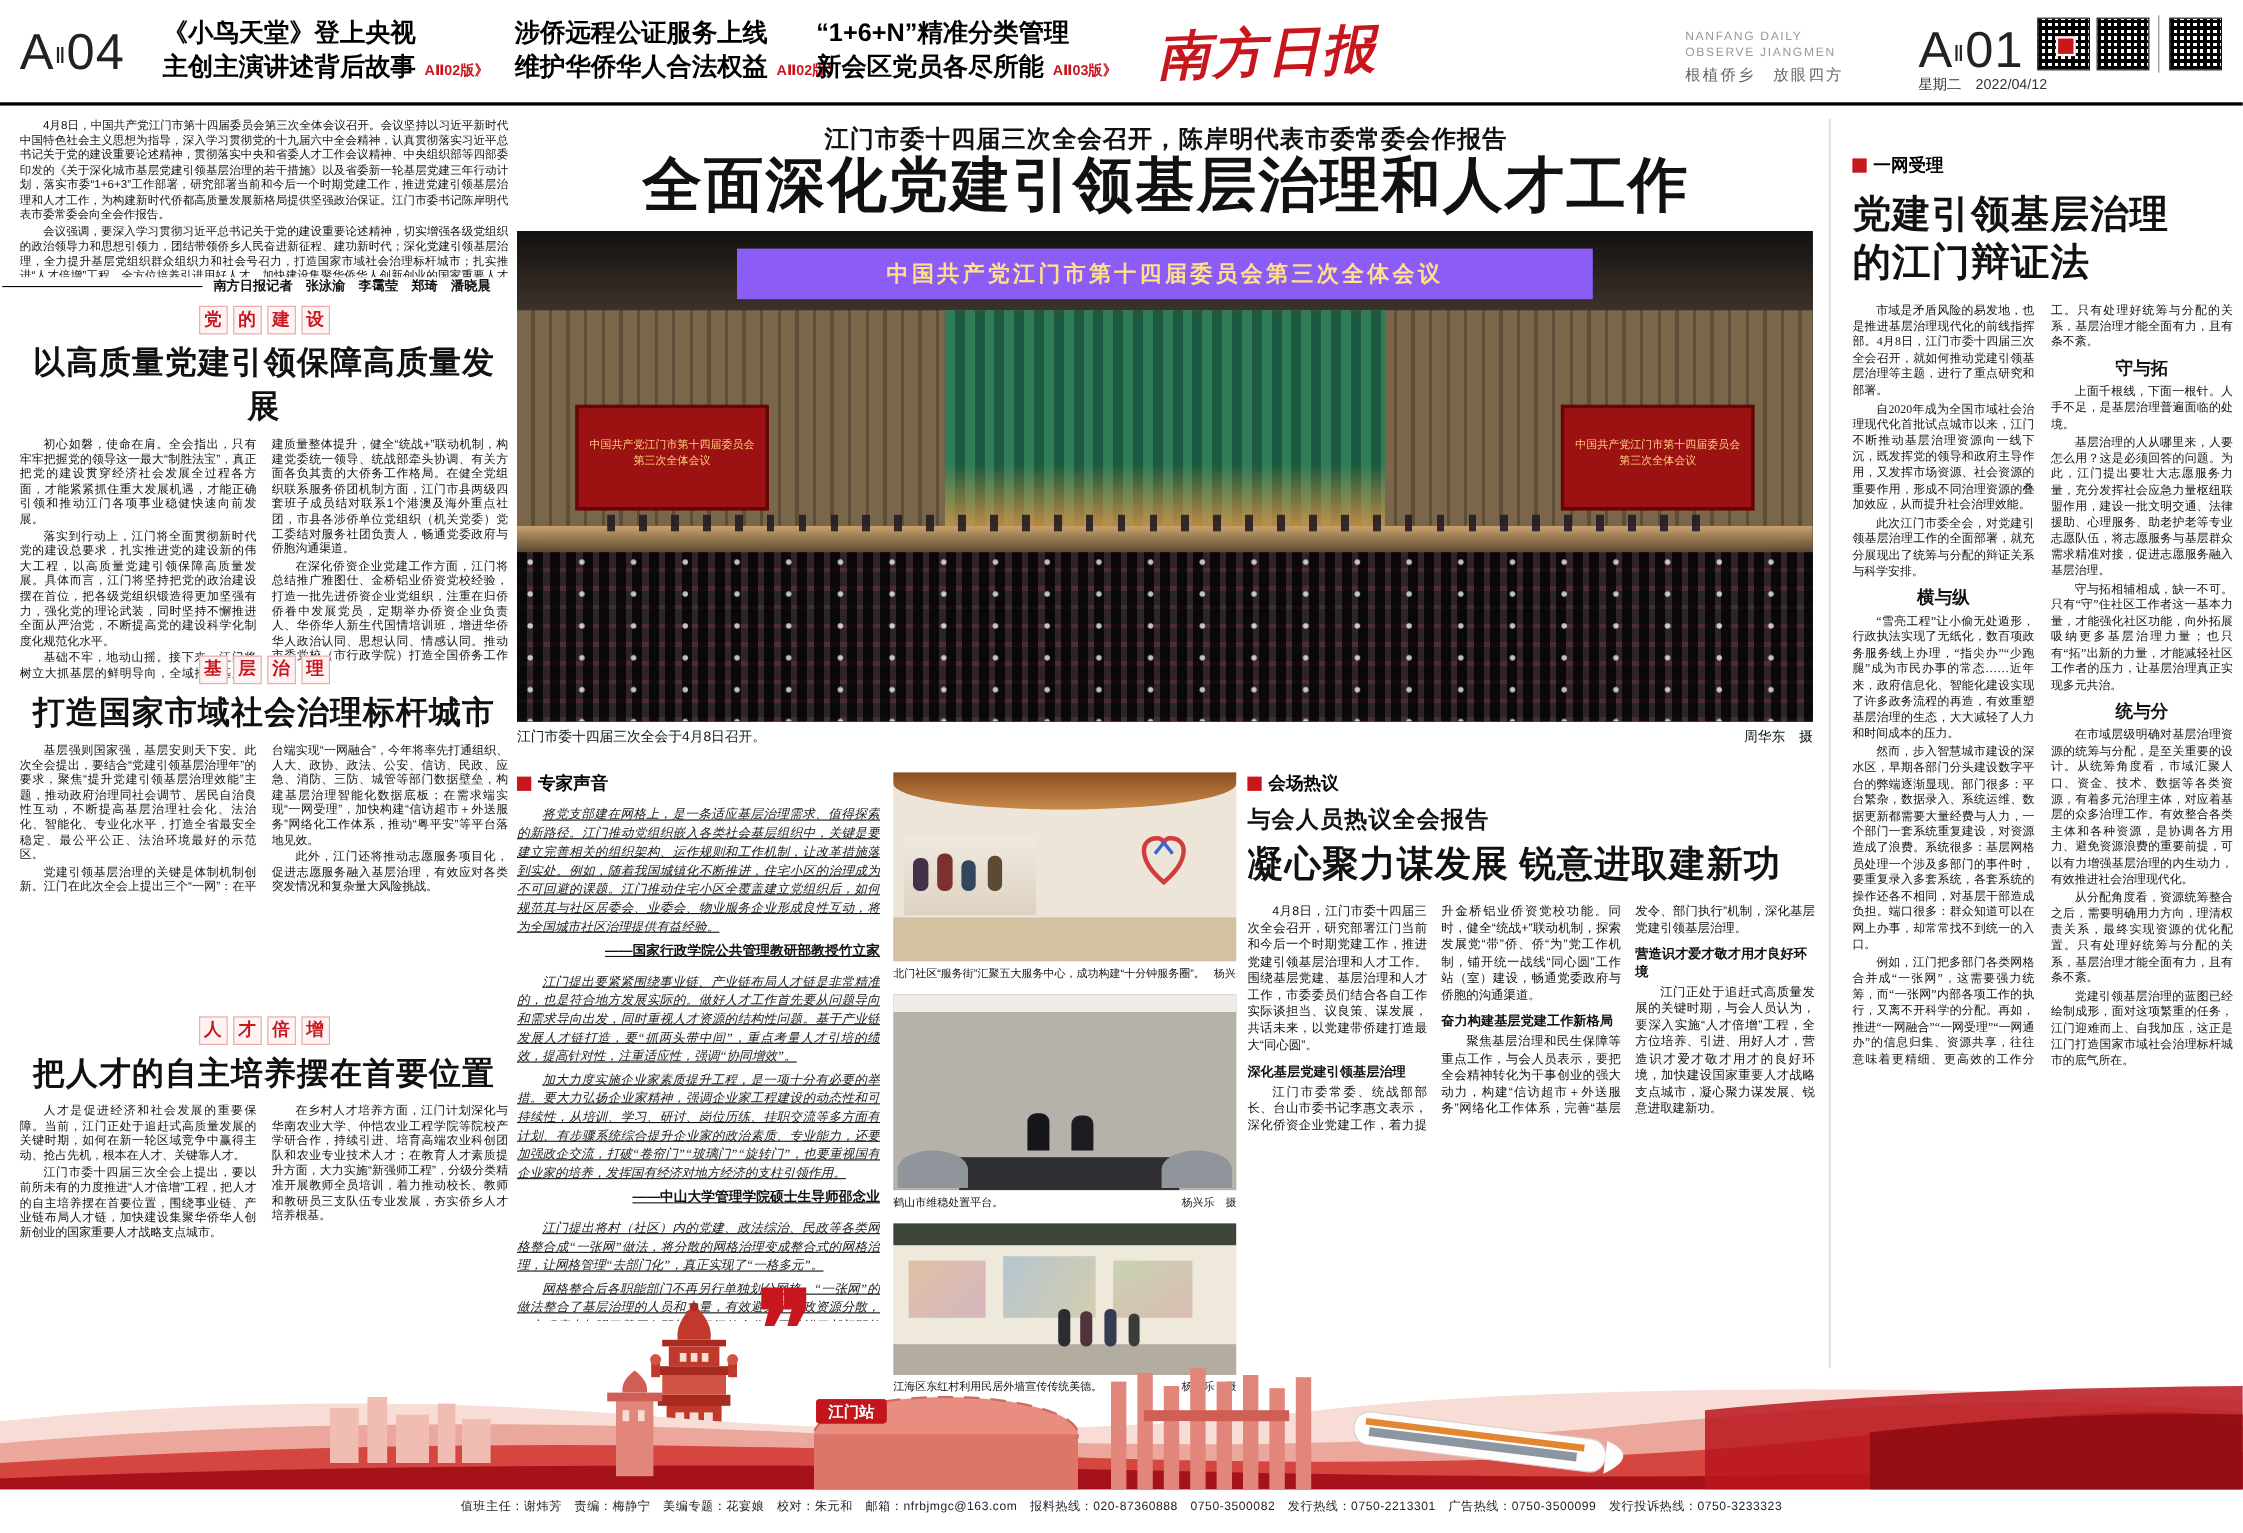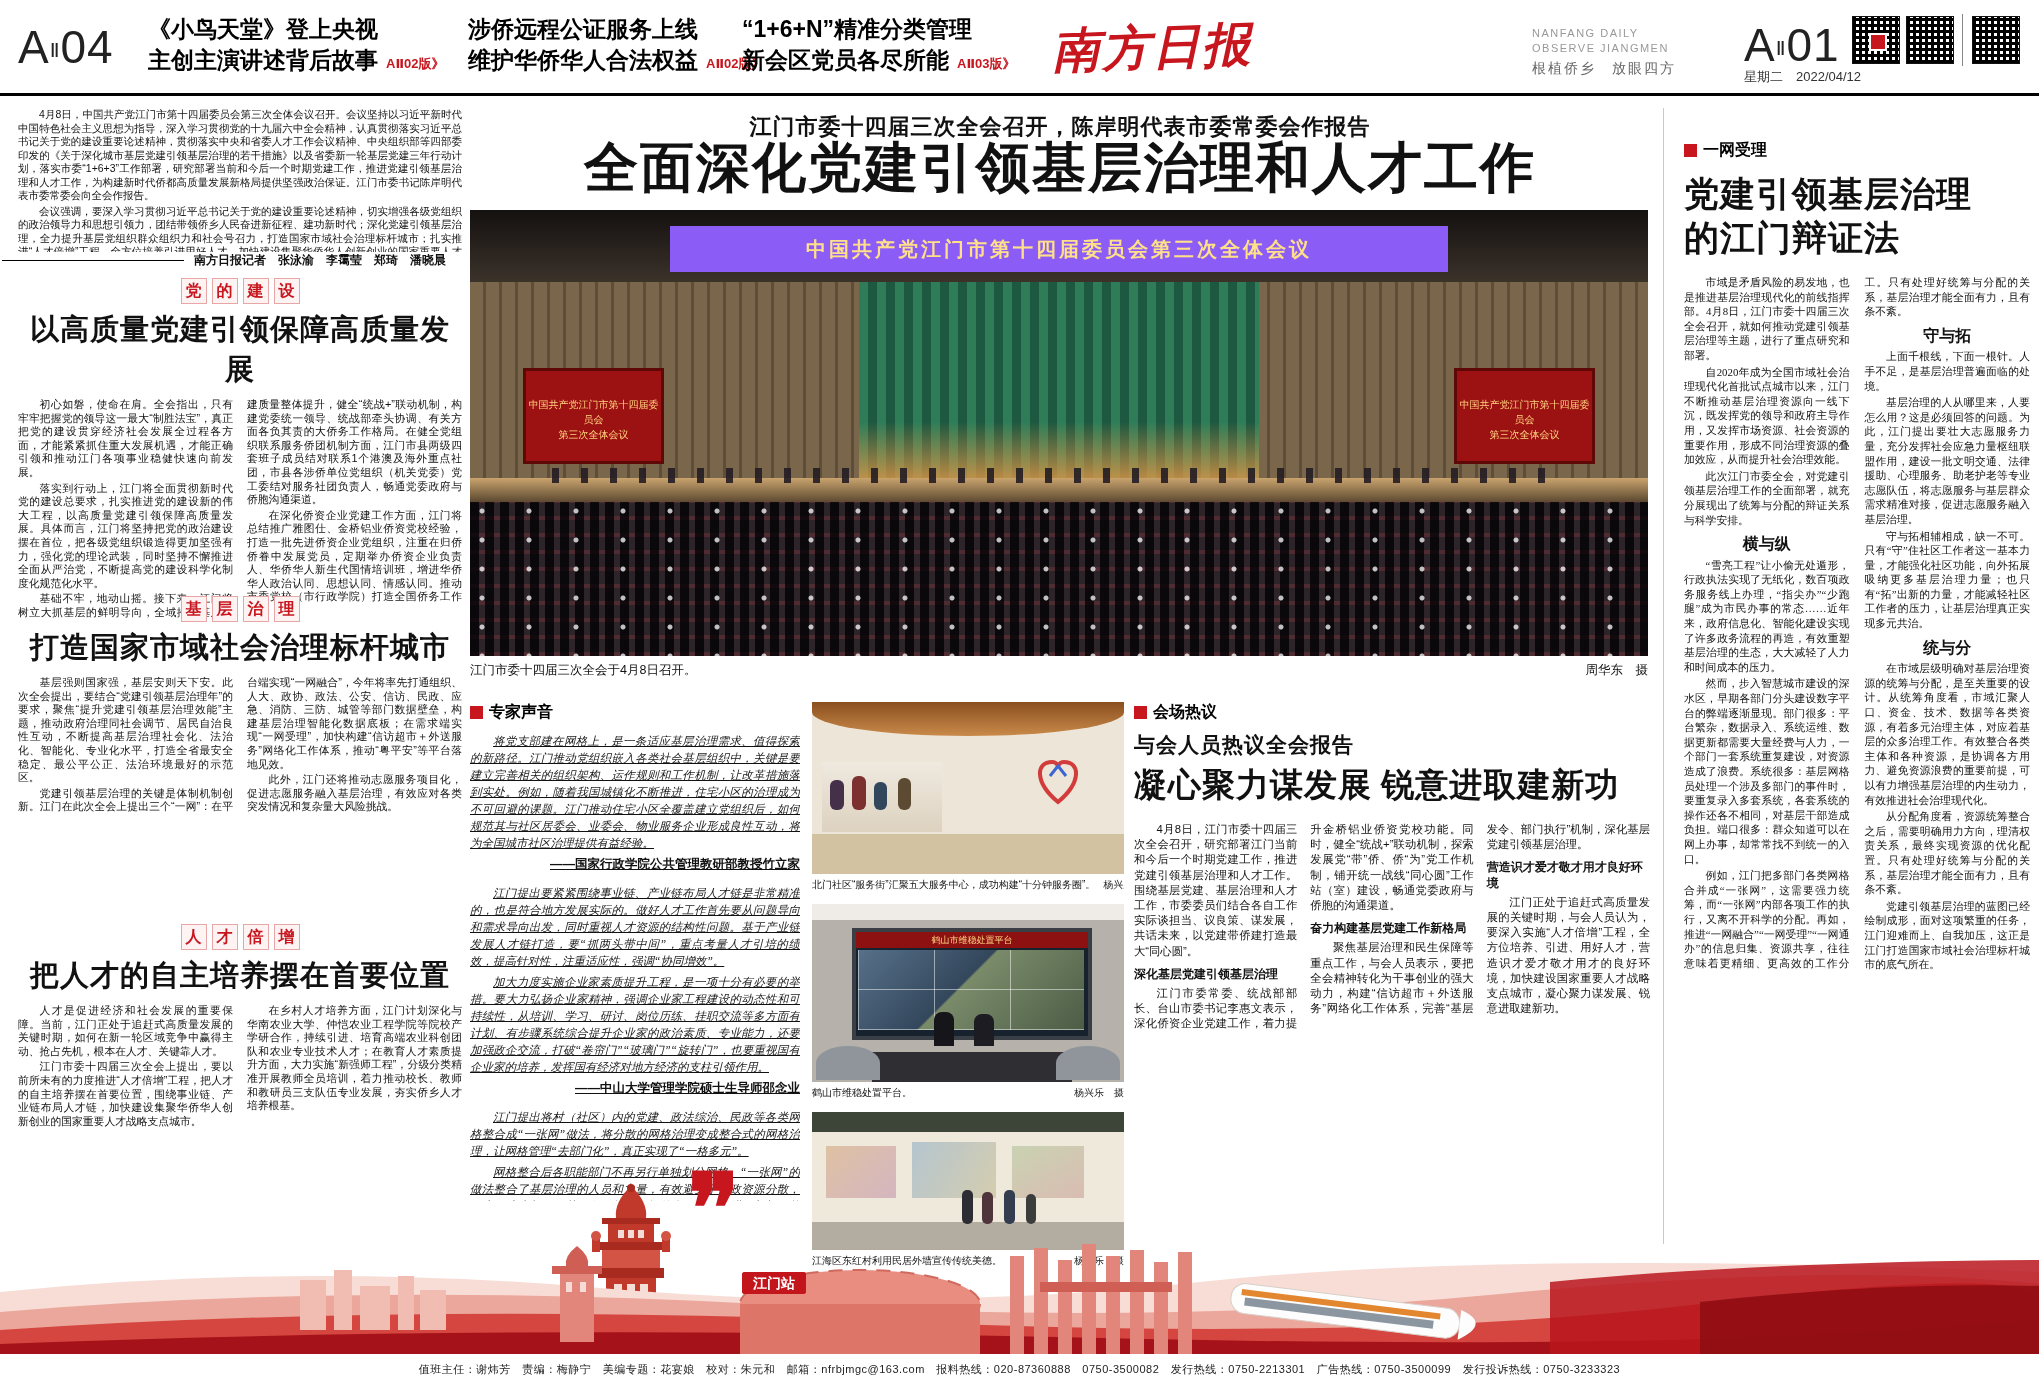--- a/index.html
+++ b/index.html
@@ -59,21 +59,21 @@
   
   .photo{overflow:hidden;background:#241f1c;box-shadow:inset 0 0 60px rgba(0,0,0,.55);}
   .ph-ceiling{left:0;top:0;width:100%;height:72px;background:linear-gradient(#141110,#3b322a);}
   .ph-wall{left:0;top:72px;width:100%;height:196px;
      background:repeating-linear-gradient(90deg,#7a664a 0 13px,#5e4d38 13px 16px);}
   .ph-curtain{left:33%;right:33%;top:72px;height:196px;
      background:repeating-linear-gradient(90deg,#2e7d58 0 9px,#1d5940 9px 18px);}
   .ph-glow{left:33%;right:33%;top:212px;height:56px;background:linear-gradient(rgba(0,0,0,0),rgba(222,150,70,.8));}
   .ph-banner{left:17%;right:17%;top:16px;height:46px;background:#8b5cf6;color:#ffe089;
      font-size:20px;font-weight:700;text-align:center;line-height:46px;letter-spacing:3px;}
-  .ph-screen{top:158px;width:141px;height:96px;background:#9c1111;border:3px solid #5f0808;
+  .ph-screen{top:158px;width:176px;height:96px;background:#9c1111;border:3px solid #5f0808;
      color:#ffd27f;font-size:10px;text-align:center;line-height:15px;padding-top:26px;box-sizing:border-box;}
   .ph-stage{left:0;top:268px;width:100%;height:24px;background:linear-gradient(#c9a36d,#86694295);}
   .ph-rostrum{left:7%;right:7%;top:258px;height:15px;
      background:repeating-linear-gradient(90deg,rgba(35,28,35,.9) 0 7px,rgba(0,0,0,0) 7px 29px);}
   .ph-aud{left:0;top:292px;width:100%;bottom:0;background:#17141a;}
   .ph-aud i{position:absolute;inset:0;display:block;
      background:
       radial-gradient(circle at 12px 9px, rgba(255,255,255,.75) 2px, rgba(0,0,0,0) 3px),
       repeating-linear-gradient(90deg,rgba(8,6,9,.85) 0 9px,rgba(88,70,75,.35) 9px 15px),
       repeating-linear-gradient(0deg,rgba(150,45,52,.4) 0 4px,rgba(22,18,24,.92) 4px 17px);
@@ -265,28 +265,20 @@
         <path d="M24 30 L32 20 L40 30" fill="none" stroke="#3c64d2" stroke-width="3"></path>
       </svg>
     </div>
     <div class="cap">
       <span>北门社区“服务街”汇聚五大服务中心，成功构建“十分钟服务圈”。</span>
       <span class="credit">杨兴乐　摄</span>
     </div>
 
     <div class="sp" style="position:relative;width:312px;height:178px;background:#b6b1ab;margin-top:12px;">
       <div class="abs" style="left:0;top:0;width:100%;height:16px;background:#efece8;"></div>
-      <div class="abs" style="left:40px;top:24px;width:232px;height:104px;background:#16222e;border:4px solid #3a3f45;">
-        <div class="abs" style="left:0;top:0;width:100%;height:16px;background:#8e1111;color:#ffd884;font-size:9px;text-align:center;line-height:16px;">鹤山市维稳处置平台</div>
-        <div class="abs" style="left:2px;top:18px;width:226px;height:80px;
-             background:
-               repeating-linear-gradient(90deg,rgba(255,255,255,.5) 0 1px,rgba(0,0,0,0) 1px 76px),
-               repeating-linear-gradient(0deg,rgba(255,255,255,.5) 0 1px,rgba(0,0,0,0) 1px 40px),
-               linear-gradient(135deg,#57718a,#33475c 45%,#7a8b6a 46%,#4c5c46);"></div>
-      </div>
       <div class="abs" style="left:122px;top:108px;width:20px;height:34px;background:#15151a;border-radius:8px 8px 0 0;"></div>
       <div class="abs" style="left:162px;top:110px;width:20px;height:32px;background:#1c1c22;border-radius:8px 8px 0 0;"></div>
       <div class="abs" style="left:60px;bottom:0;width:200px;height:30px;background:#2e2e33;"></div>
       <div class="abs" style="left:4px;bottom:2px;width:64px;height:34px;background:#8f959b;border-radius:50% 50% 0 0;"></div>
       <div class="abs" style="right:4px;bottom:2px;width:64px;height:34px;background:#8f959b;border-radius:50% 50% 0 0;"></div>
     </div>
     <div class="cap">
       <span>鹤山市维稳处置平台。</span>
       <span class="credit">杨兴乐　摄</span>
     </div>

